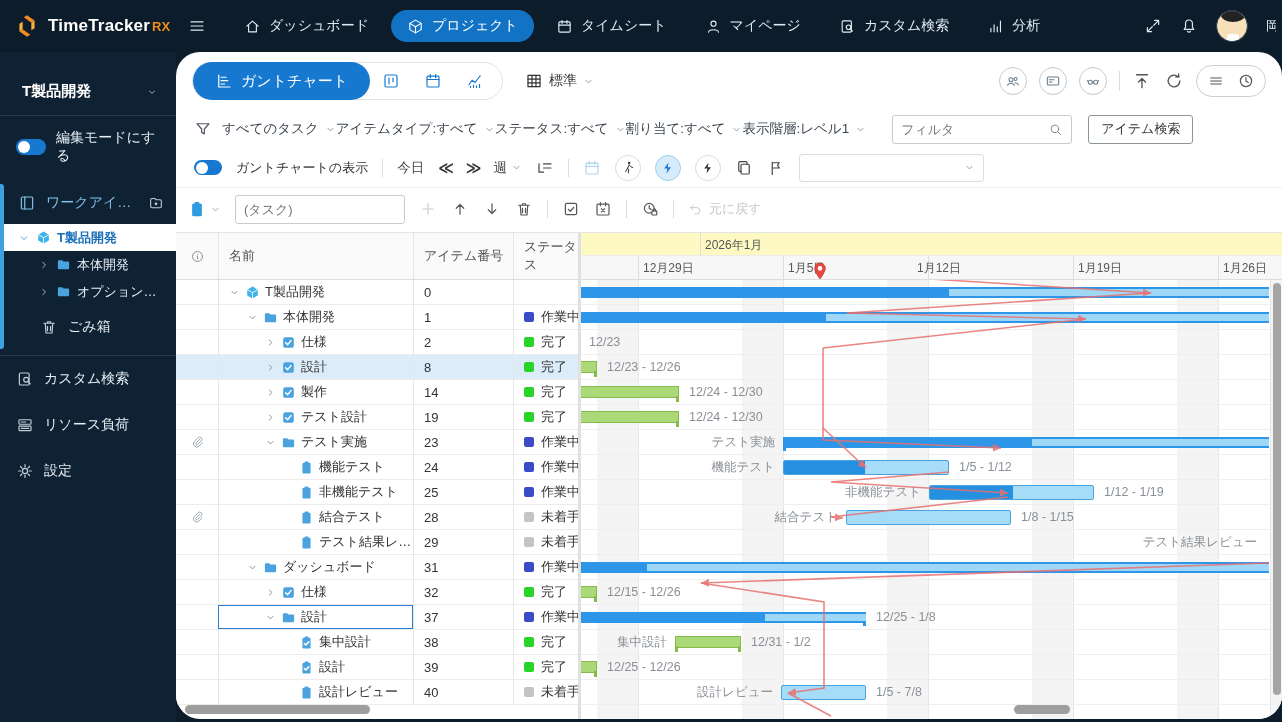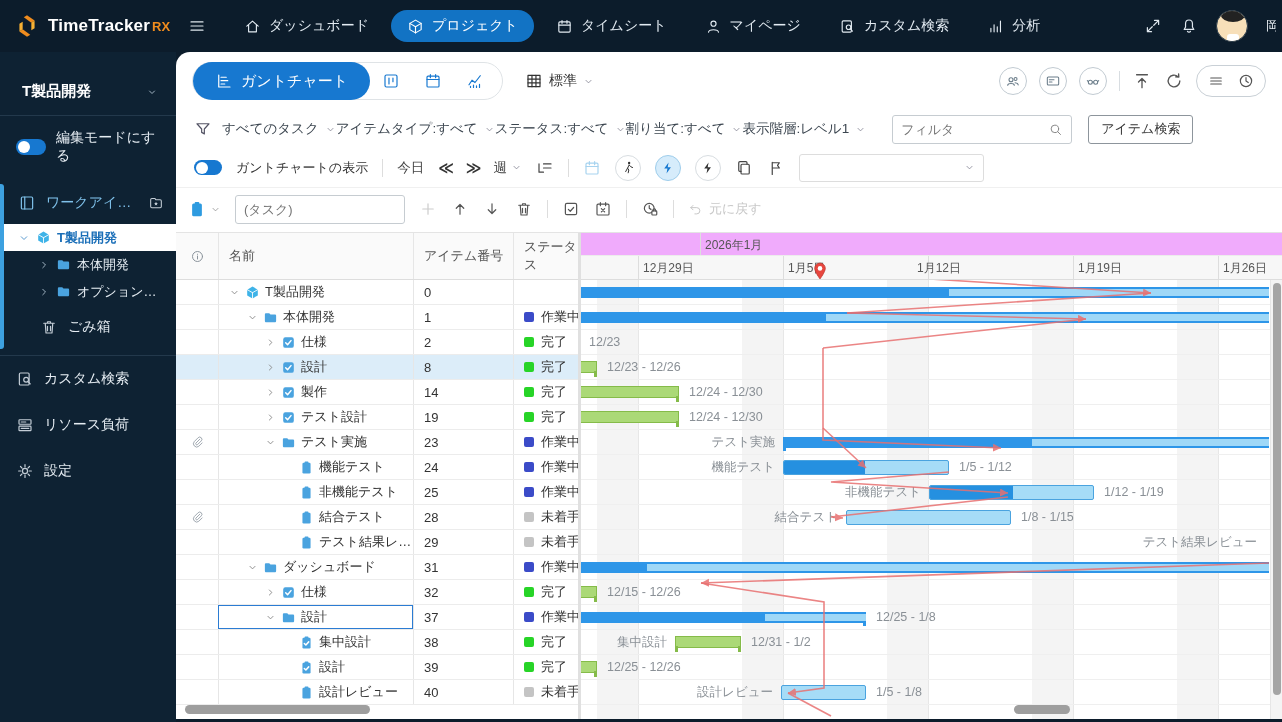--- a/index.html
+++ b/index.html
@@ -39,21 +39,21 @@
   .sb-workitems .grow { flex:1; overflow:hidden; white-space:nowrap; }
   #sb-tree .tree-row { display:flex; align-items:center; gap:6px; height:27px; font-size:13px; cursor:pointer; color:#e6edf3; }
   #sb-tree .tree-row.sel { background:#fff; color:#1b6fb8; font-weight:bold; }
   .chev { width:12px; height:12px; stroke-width:2; color:#9fb2c1; }
   .tree-row.sel .chev { color:#5b9bd0; }
   #sb-bottom .sb-row { padding:14px 16px; }
   .muted-ic { color:#c3cdd6; }
 
   
   #main { position:absolute; left:176px; top:52px; right:0; bottom:3px; background:#fff;
-    border-top-left-radius:14px; overflow:hidden; z-index:25; }
+    border-top-left-radius:14px; overflow:hidden; z-index:25;border-radius:24px; }
 
   
   #viewbar { height:58px; display:flex; align-items:center; padding:0 16px; gap:22px; }
   .seg-group { display:flex; align-items:center; border:1px solid #dfe3e6; border-radius:19px; height:38px; padding-right:6px; background:#fff; }
   .seg-active { display:flex; align-items:center; gap:8px; background:#1778d0; color:#fff; height:38px;
     border-radius:19px; padding:0 22px; font-size:15px; cursor:pointer; }
   .seg-ic { color:#1778d0; padding:0 12px; cursor:pointer; }
   .viewmode { display:flex; align-items:center; gap:6px; color:#333; font-size:14px; cursor:pointer; }
   .vb-right { margin-left:auto; display:flex; align-items:center; gap:12px; color:#6b7d8a; }
   .circ { width:28px; height:28px; border:1px solid #c2cbd2; border-radius:50%; display:flex; align-items:center; justify-content:center; cursor:pointer; }
@@ -102,21 +102,21 @@
   .t-row.sel { background:#dcedf9; }
   .t-row .col-name.focus { outline:1.5px solid #2b7cd3; outline-offset:-1.5px; }
   .name-inner { display:flex; align-items:center; gap:5px; overflow:hidden; white-space:nowrap; width:100%; }
   .tree-chev { width:11px; height:11px; color:#888; flex:0 0 auto; stroke-width:2; }
   .row-ic { width:15px; height:15px; flex:0 0 auto; }
   .st-sq { width:10px; height:10px; border-radius:2px; margin-right:7px; flex:0 0 auto; }
   #splitter { position:absolute; left:402px; top:0; bottom:0; width:3px; background:#e0e0e0; cursor:col-resize; }
 
   
   #gantt { position:absolute; left:405px; top:0; right:0; bottom:0; overflow:hidden; }
-  #g-monthrow { position:relative; height:23px; background:#f0abfc; border-bottom:1px solid #ececec; font-size:12px; color:#555; }
+  #g-monthrow { position:relative; height:23px; background:#fef9c3; border-bottom:1px solid #ececec; font-size:12px; color:#555; }
   #g-dayrow { position:relative; height:24px; background:#f7f7f7; border-bottom:1px solid #ddd; font-size:12px; color:#555; }
   .g-daylab { position:absolute; top:4px; }
   .g-headline { position:absolute; top:0; bottom:0; width:1px; background:#ddd; }
   #g-body { position:absolute; left:0; top:47px; right:0; bottom:0; overflow:hidden; background:#fff; }
   .g-weekend { position:absolute; top:0; bottom:0; background:#f4f4f4; }
   .g-gridline { position:absolute; top:0; bottom:0; width:1px; background:#e7e7e7; }
   .g-row { position:absolute; left:0; right:0; height:25px; border-bottom:1px solid #efefef; }
   .bar { position:absolute; cursor:pointer; }
   .bar-sum { height:11px; top:7px; background:#9fd8f7; border-top:2px solid #2e96e8; border-bottom:2px solid #2e96e8; }
   .bar-sum .prog { position:absolute; left:0; top:0; bottom:0; background:#2e96e8; }
@@ -985,21 +985,21 @@
           <div class="g-row" style="top:375px">
             <div class="bar bar-green" style="left:-20px;width:36px">
       <span class="gcap" style="right:-1px"></span>
             </div>
             <span class="g-lab" style="left:26px">12/25 - 12/26</span>
           </div>
           <div class="g-row" style="top:400px">
             <div class="bar bar-task" style="left:200px;width:85px">
       </div>
             <span class="g-lab" style="left:0;width:192px;text-align:right">設計レビュー</span>
-            <span class="g-lab" style="left:295px">1/5 - 1/8</span>
+            <span class="g-lab" style="left:295px">1/5 - 7/8</span>
           </div>
           <svg id="g-links" width="690" height="430">
   <defs>
               <marker id="arr" orient="auto" markerWidth="7" markerHeight="7" refX="5" refY="2.5">
                 <path d="M0 0L5 2.5 0 5Z" fill="#e87070"></path>
               </marker>
             </defs>
   <polyline points="239,-8 570,13" fill="none" stroke="#e87070" stroke-width="1.6" opacity="0.85" marker-end="url(#arr)"></polyline>
             <polyline points="570,13 266,33" fill="none" stroke="#e87070" stroke-width="1.6" opacity="0.85"></polyline>
             <polyline points="266,33 505,39" fill="none" stroke="#e87070" stroke-width="1.6" opacity="0.85" marker-end="url(#arr)"></polyline>

